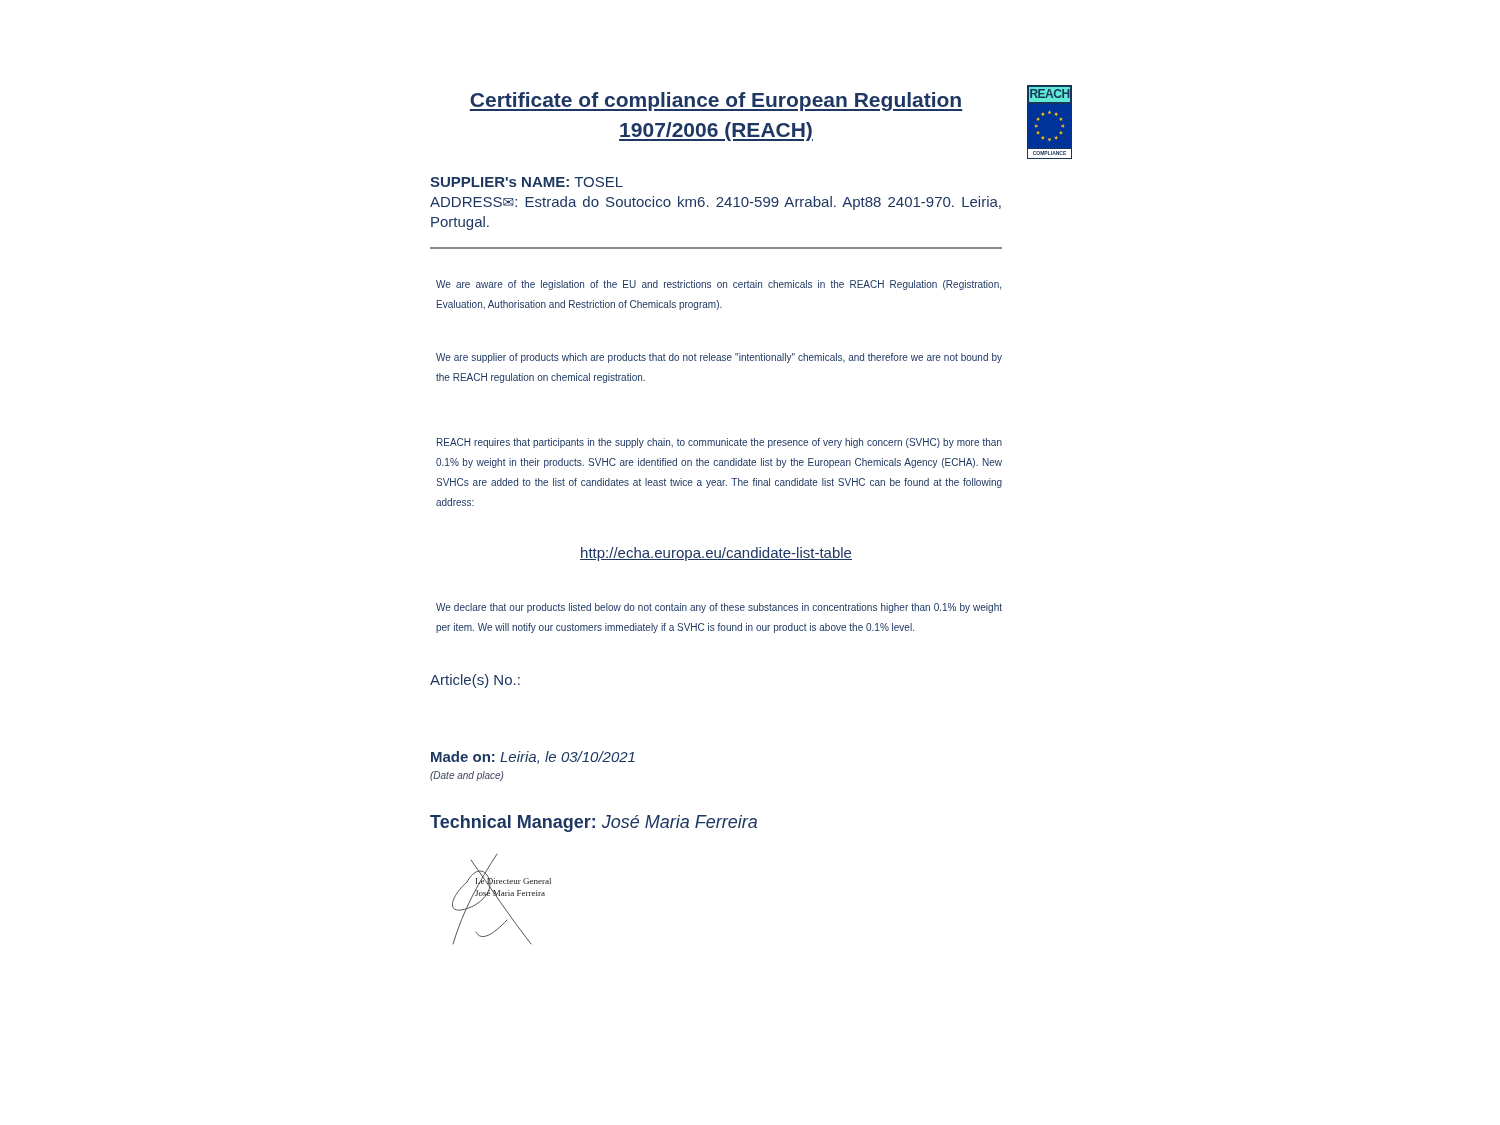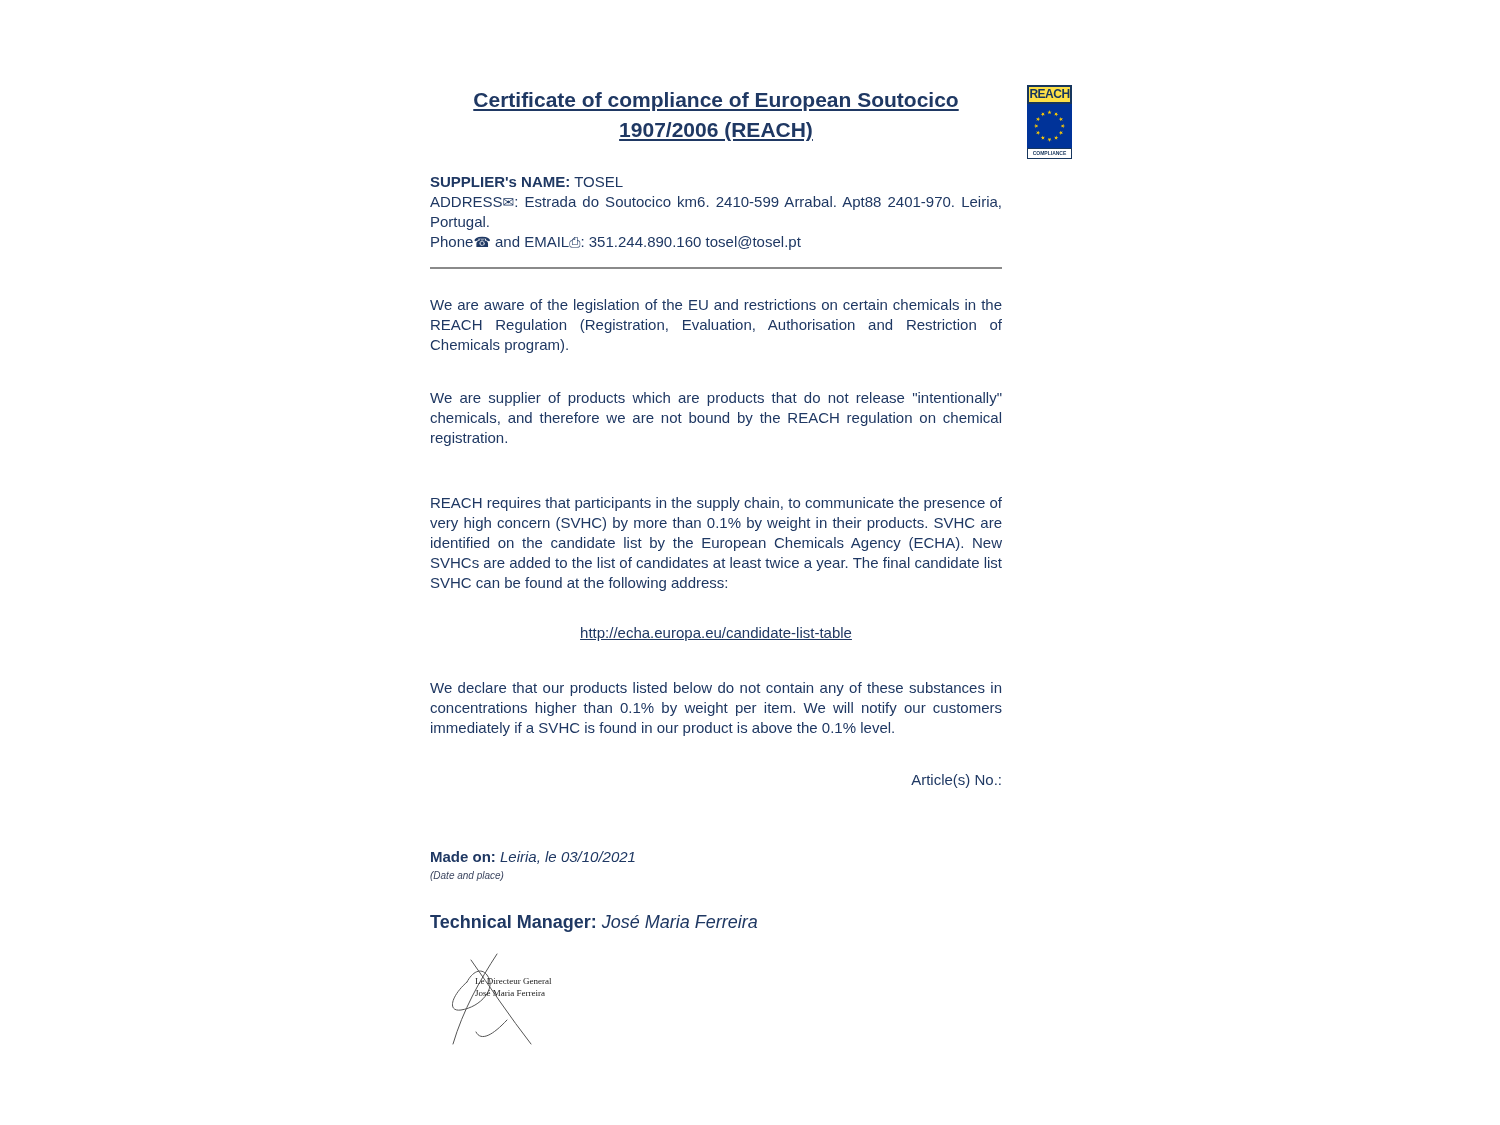--- a/index.html
+++ b/index.html
@@ -14,42 +14,42 @@
     position: absolute; left: 430px; top: 85px; width: 572px;
   }
   .title { text-align: center; font-size: 21px; font-weight: bold; line-height: 30px; color: #1f3863; }
   .title .tl { text-decoration: underline; }
   .supplier { margin-top: 27px; font-size: 15px; line-height: 20px; }
   .sup-line { text-align: left; }
   .sup-justify { text-align: justify; }
   .bold-underline { font-weight: bold; }
   .icon { font-size: 14px; }
   .rule { margin-top: 15px; border: none; border-top: 2px solid #8a8a8a; height: 0; }
-  .para { font-size: 15px; line-height: 20px; text-align: justify; }
+  .para { font-size: 10px; line-height: 20px; text-align: justify; margin-left: 6px; }
   .p1 { margin-top: 26px; }
   .p2 { margin-top: 33px; }
   .p3 { margin-top: 45px; }
   .p4 { margin-top: 35px; }
   .link-line { margin-top: 30px; text-align: center; font-size: 15px; line-height: 20px; }
   .link-line span { text-decoration: underline; cursor: pointer; }
-  .article { margin-top: 32px; font-size: 15px; line-height: 20px; text-align: right; }
+  .article { margin-top: 32px; font-size: 15px; line-height: 20px; }
   .made-on { margin-top: 57px; font-size: 15px; line-height: 20px; }
   .manager { margin-top: 30px; font-size: 18px; line-height: 20px; }
   .lbl-bold { font-weight: bold; }
   .val-italic { font-style: italic; }
   .hint { font-size: 10px; font-style: italic; line-height: 13px; margin-top: 2px; color: #3c4660; }
   .hint-indent { padding-left: 4px; }
   .signature { margin-top: 20px; margin-left: 5px; width: 160px; height: 96px; }
   .sig-text { font-family: "Liberation Serif", serif; font-size: 9px; fill: #1a1a1a; }
   .sig-stroke { fill: none; stroke: #555; stroke-width: 1; stroke-linecap: round; }
 
   
   .logo { position: absolute; left: 1027px; top: 85px; width: 45px; }
   .logo-top {
-    border: 2px solid #17365d; background: #fde047; color: #17365d;
+    border: 2px solid #17365d; background: #5eead4; color: #17365d;
     font-weight: bold; font-size: 12px; text-align: center; line-height: 15px;
     letter-spacing: -0.5px;
   }
   .logo-flag { width: 45px; height: 44px; display: block; }
   .logo-bottom {
     border: 1px solid #17365d; background: #fff; color: #17365d;
     font-weight: bold; font-size: 5px; text-align: center; line-height: 9px;
     letter-spacing: 0px;
   }
 </style>
@@ -74,26 +74,25 @@
     <use href="#st" transform="rotate(240 22 21) translate(22 8)"></use>
     <use href="#st" transform="rotate(270 22 21) translate(22 8)"></use>
     <use href="#st" transform="rotate(300 22 21) translate(22 8)"></use>
     <use href="#st" transform="rotate(330 22 21) translate(22 8)"></use>
   </svg>
   <div class="logo-bottom">COMPLIANCE</div>
 </div>
 
 <div class="doc">
 
-  <h1 class="title"><span class="tl">Certificate of compliance of European Soutocico</span><br><span class="tl">1907/2006 (REACH)</span></h1>
+  <h1 class="title"><span class="tl">Certificate of compliance of European Regulation</span><br><span class="tl">1907/2006 (REACH)</span></h1>
 
   <div class="supplier">
     <p class="sup-line"><span class="bold-underline">SUPPLIER's NAME:</span><span> TOSEL</span></p>
     <p class="sup-justify"><span>ADDRESS</span><span class="icon">✉</span><span>: Estrada do Soutocico km6. 2410-599 Arrabal. Apt88 2401-970. Leiria, Portugal.</span></p>
-    <p class="sup-line"><span>Phone</span><span class="icon">☎</span><span> and EMAIL</span><span class="icon">⎙</span><span>: 351.244.890.160 tosel@tosel.pt</span></p>
   </div>
 
   <hr class="rule">
 
   <p class="para p1">We are aware of the legislation of the EU and restrictions on certain chemicals in the REACH Regulation (Registration, Evaluation, Authorisation and Restriction of Chemicals program).</p>
 
   <p class="para p2">We are supplier of products which are products that do not release "intentionally" chemicals, and therefore we are not bound by the REACH regulation on chemical registration.</p>
 
   <p class="para p3">REACH requires that participants in the supply chain, to communicate the presence of very high concern (SVHC) by more than 0.1% by weight in their products. SVHC are identified on the candidate list by the European Chemicals Agency (ECHA). New SVHCs are added to the list of candidates at least twice a year. The final candidate list SVHC can be found at the following address:</p>
 

